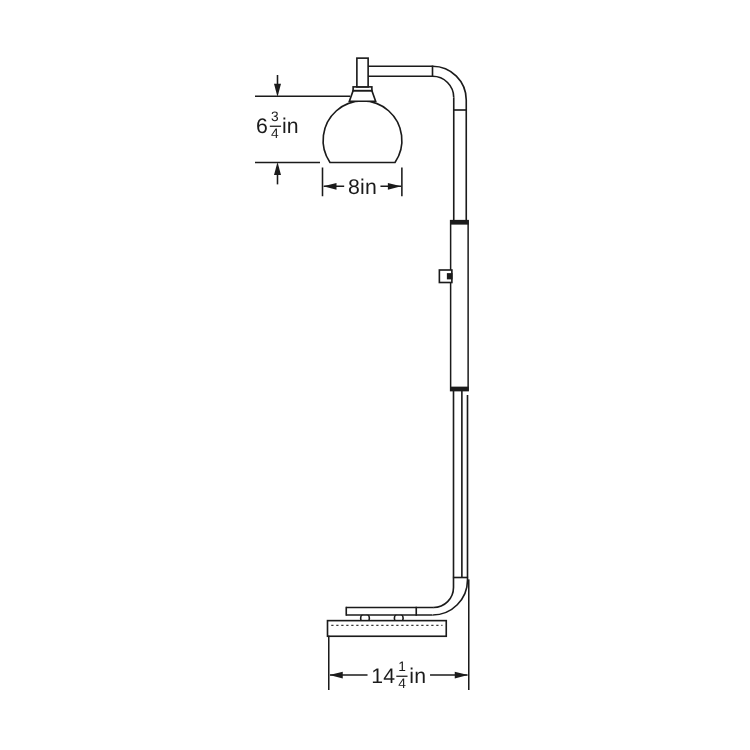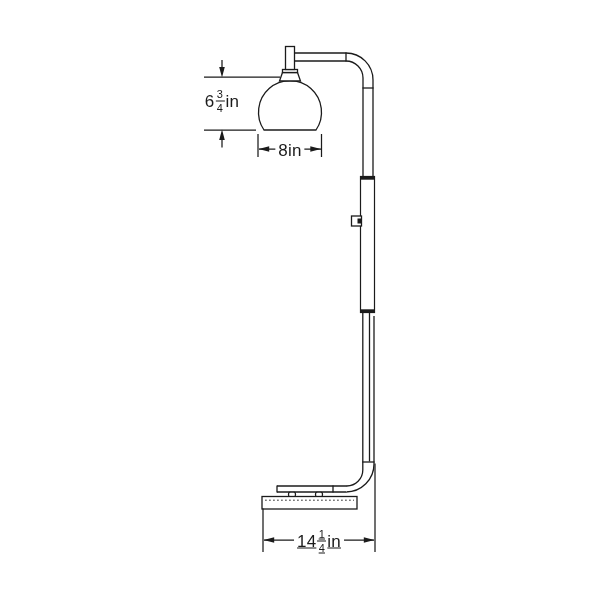--- a/index.html
+++ b/index.html
@@ -146,21 +146,21 @@
         <span>4</span>
       </span>
       <span>in</span>
   </div>
 
   <div class="dim-label on-line" style="left:290px;top:149.5px;">
     <span>8</span>
       <span>in</span>
   </div>
 
-  <div class="dim-label on-line" style="left:319px;top:541px;text-decoration:underline;">
+  <div class="dim-label on-line" style="left:319px;top:541px;">
     <span>14</span>
       <span class="frac">
         <span>1</span>
         <span class="bar"></span>
         <span>4</span>
       </span>
       <span>in</span>
   </div>
 
 </div>

